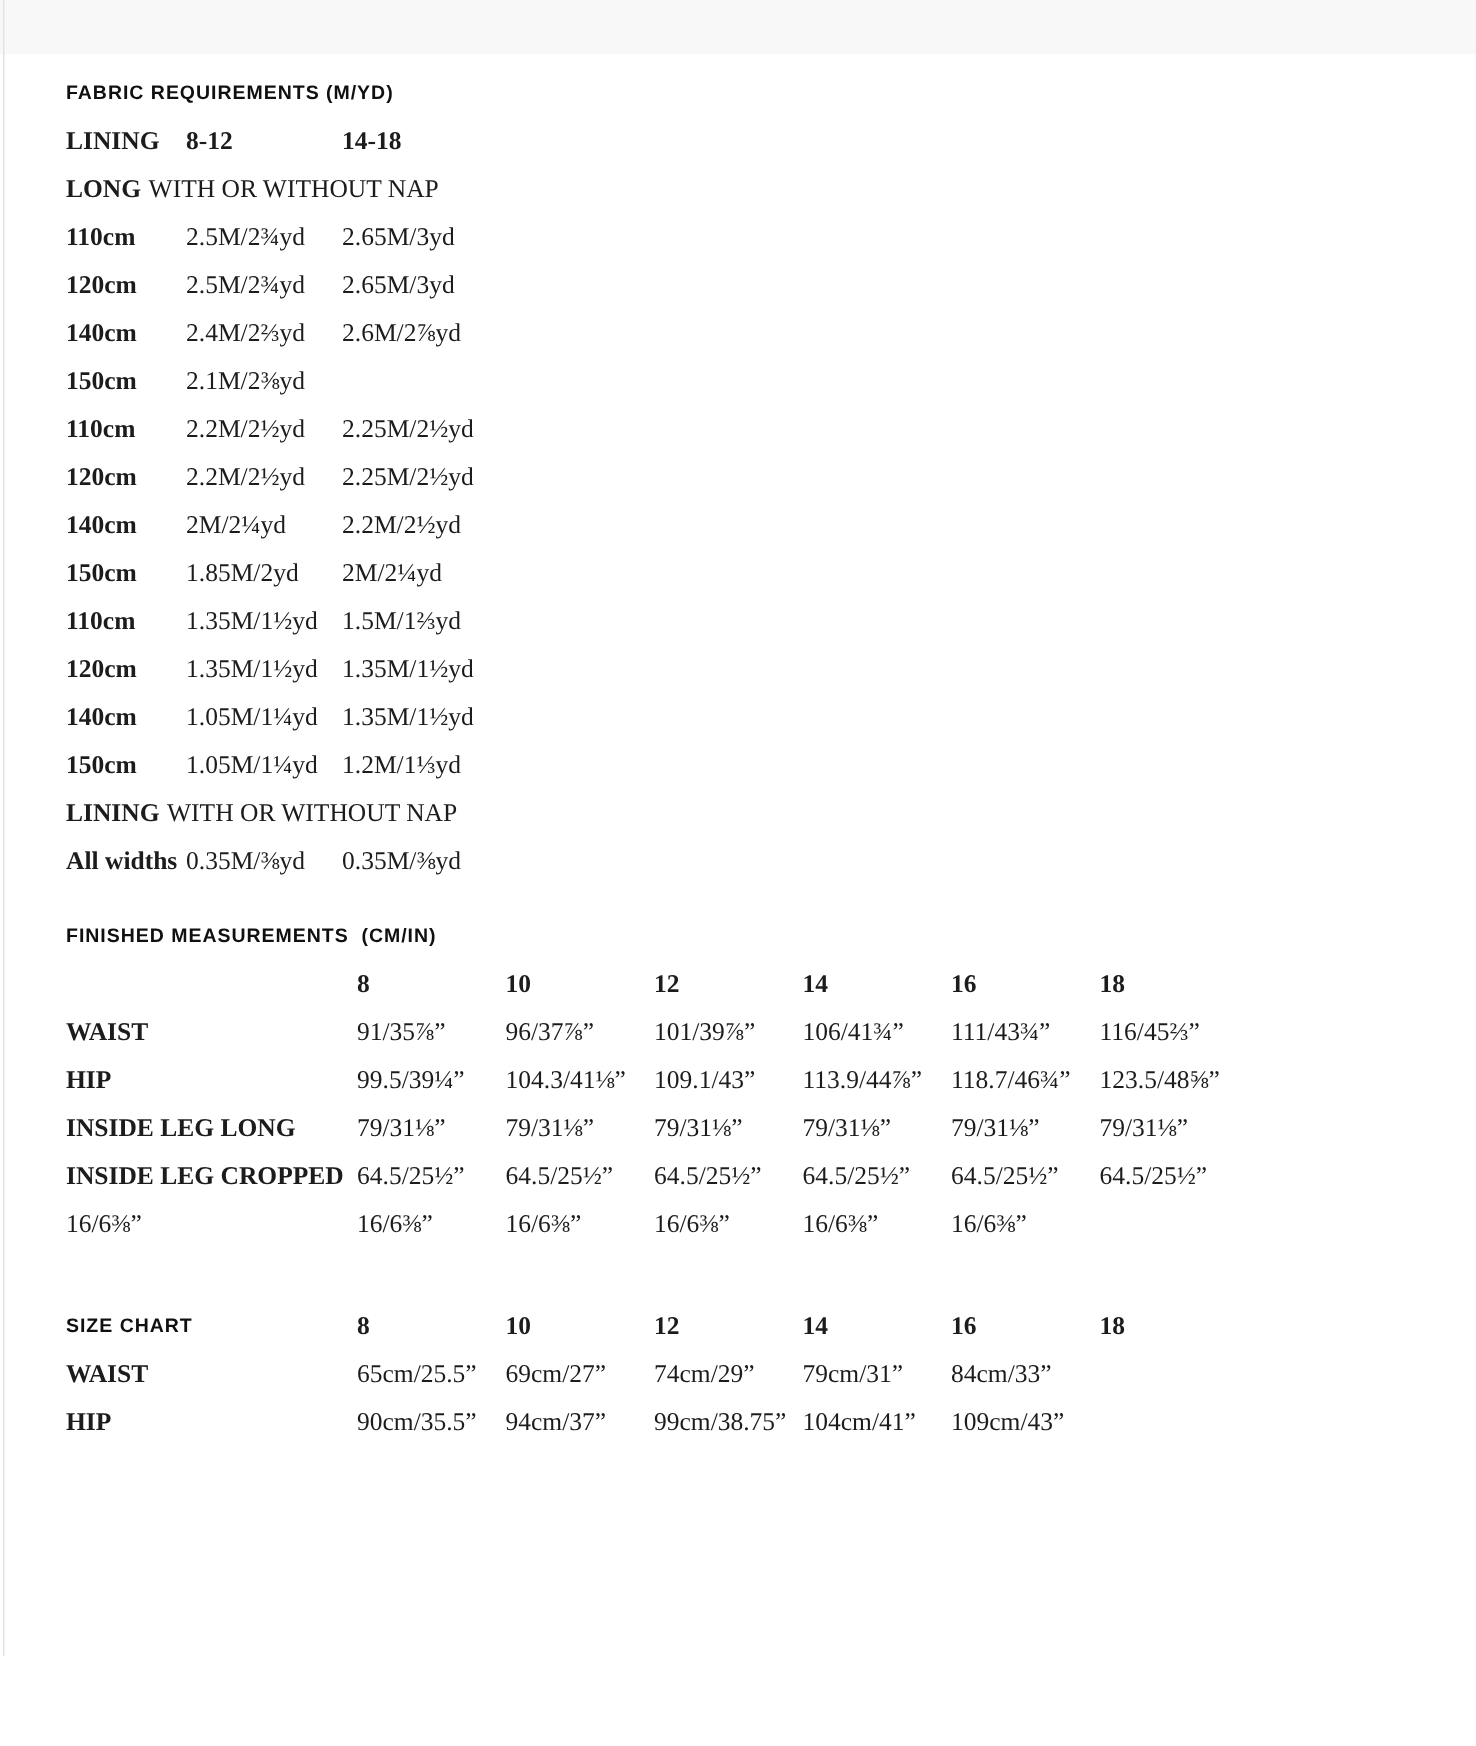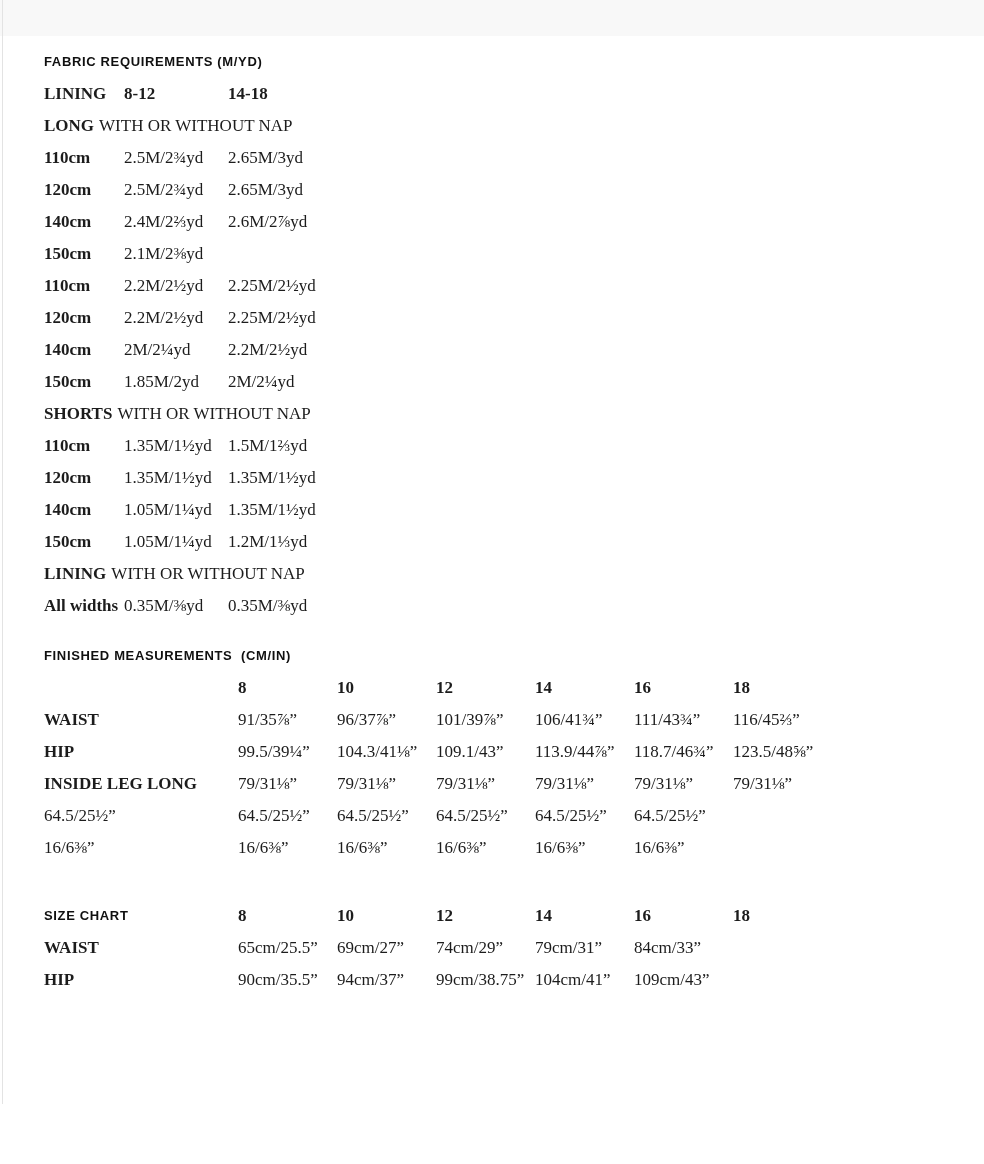--- a/index.html
+++ b/index.html
@@ -81,23 +81,20 @@
       <span class="bold">140cm</span>
       <span>2M/2¼yd</span>
       <span>2.2M/2½yd</span>
     </div>
     <div class="row f-grid">
       <span class="bold">150cm</span>
       <span>1.85M/2yd</span>
       <span>2M/2¼yd</span>
     </div>
 
-    <div class="row">
-      <span class="bold">SHORTS</span><span class="nap">WITH OR WITHOUT NAP</span>
-    </div>
     <div class="row f-grid">
       <span class="bold">110cm</span>
       <span>1.35M/1½yd</span>
       <span>1.5M/1⅔yd</span>
     </div>
     <div class="row f-grid">
       <span class="bold">120cm</span>
       <span>1.35M/1½yd</span>
       <span>1.35M/1½yd</span>
     </div>
@@ -159,20 +156,21 @@
       <span class="bold">INSIDE LEG LONG</span>
       <span>79/31⅛”</span>
       <span>79/31⅛”</span>
       <span>79/31⅛”</span>
       <span>79/31⅛”</span>
       <span>79/31⅛”</span>
       <span>79/31⅛”</span>
     </div>
 
     <div class="row m-grid">
+      <span class="bold">INSIDE LEG CROPPED</span>
       <span>64.5/25½”</span>
       <span>64.5/25½”</span>
       <span>64.5/25½”</span>
       <span>64.5/25½”</span>
       <span>64.5/25½”</span>
       <span>64.5/25½”</span>
     </div>
 
     <div class="row m-grid">
       <span>16/6⅜”</span>

